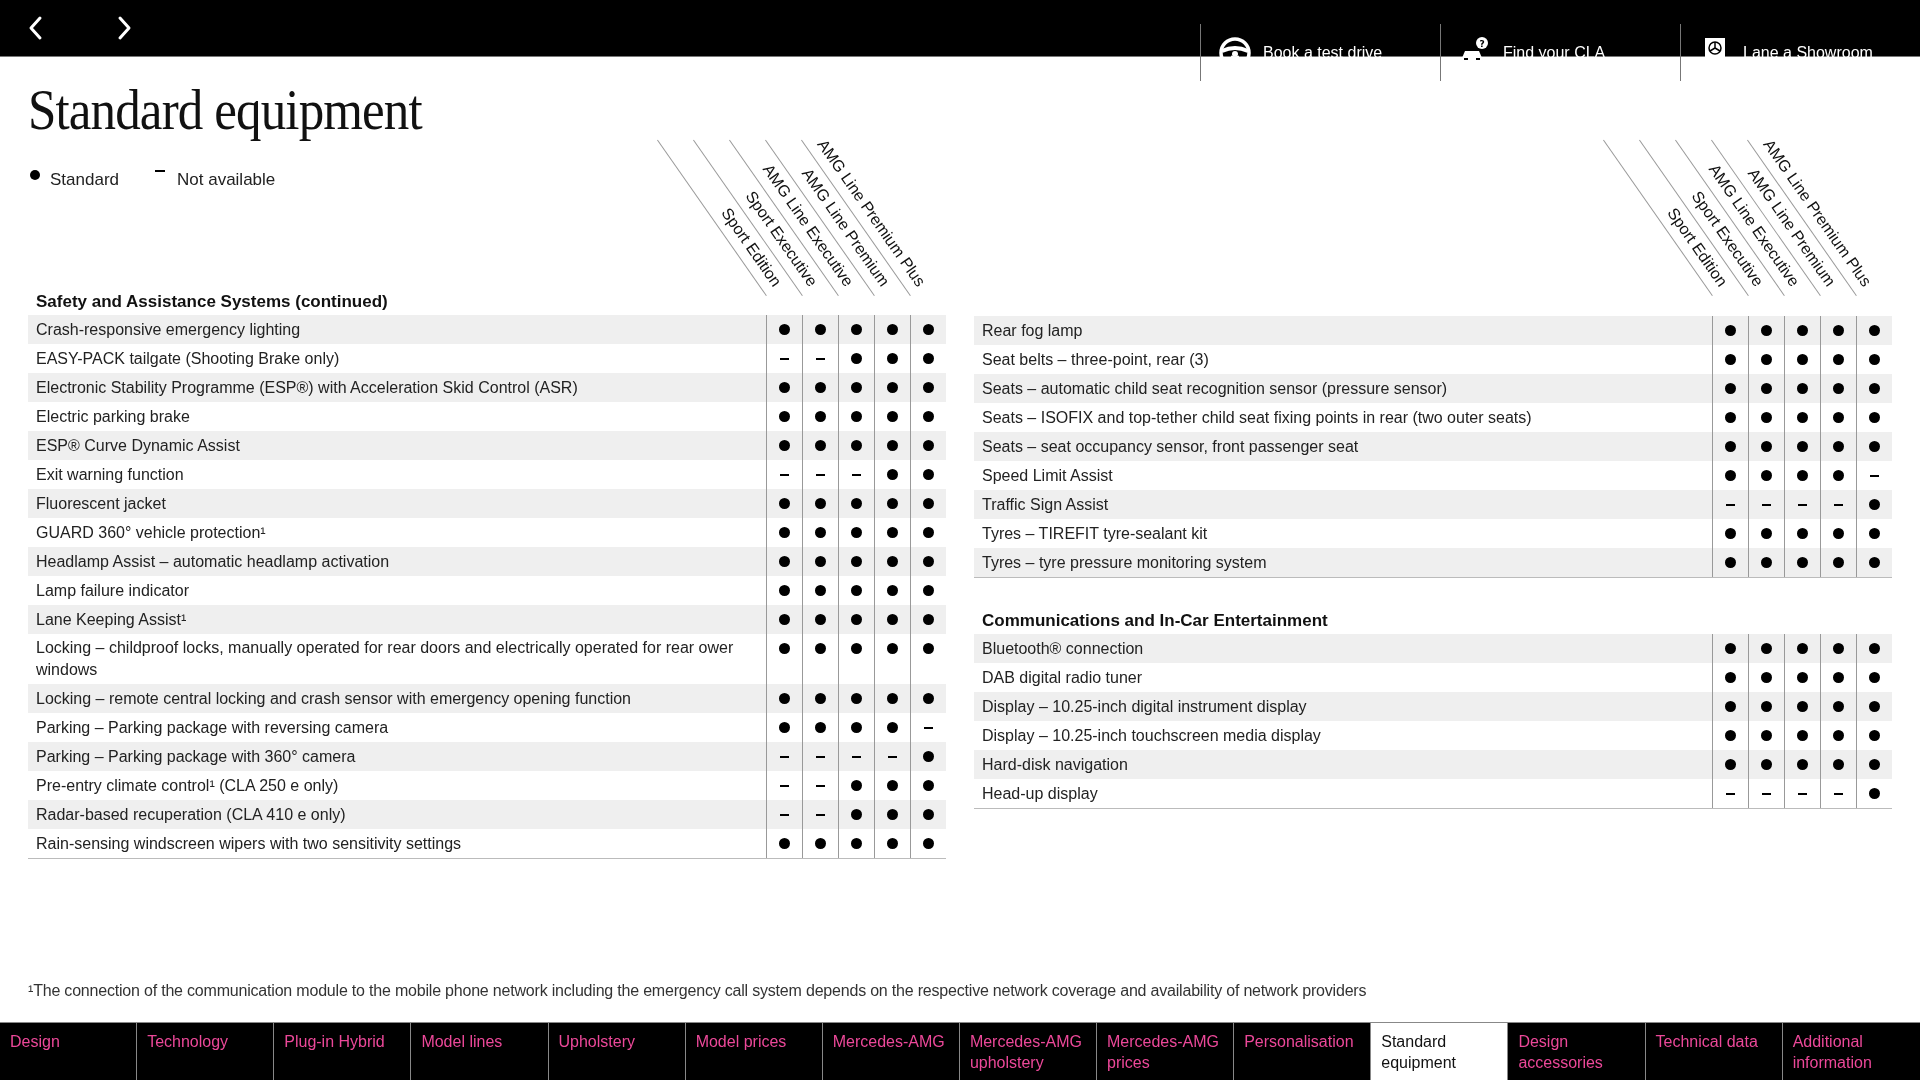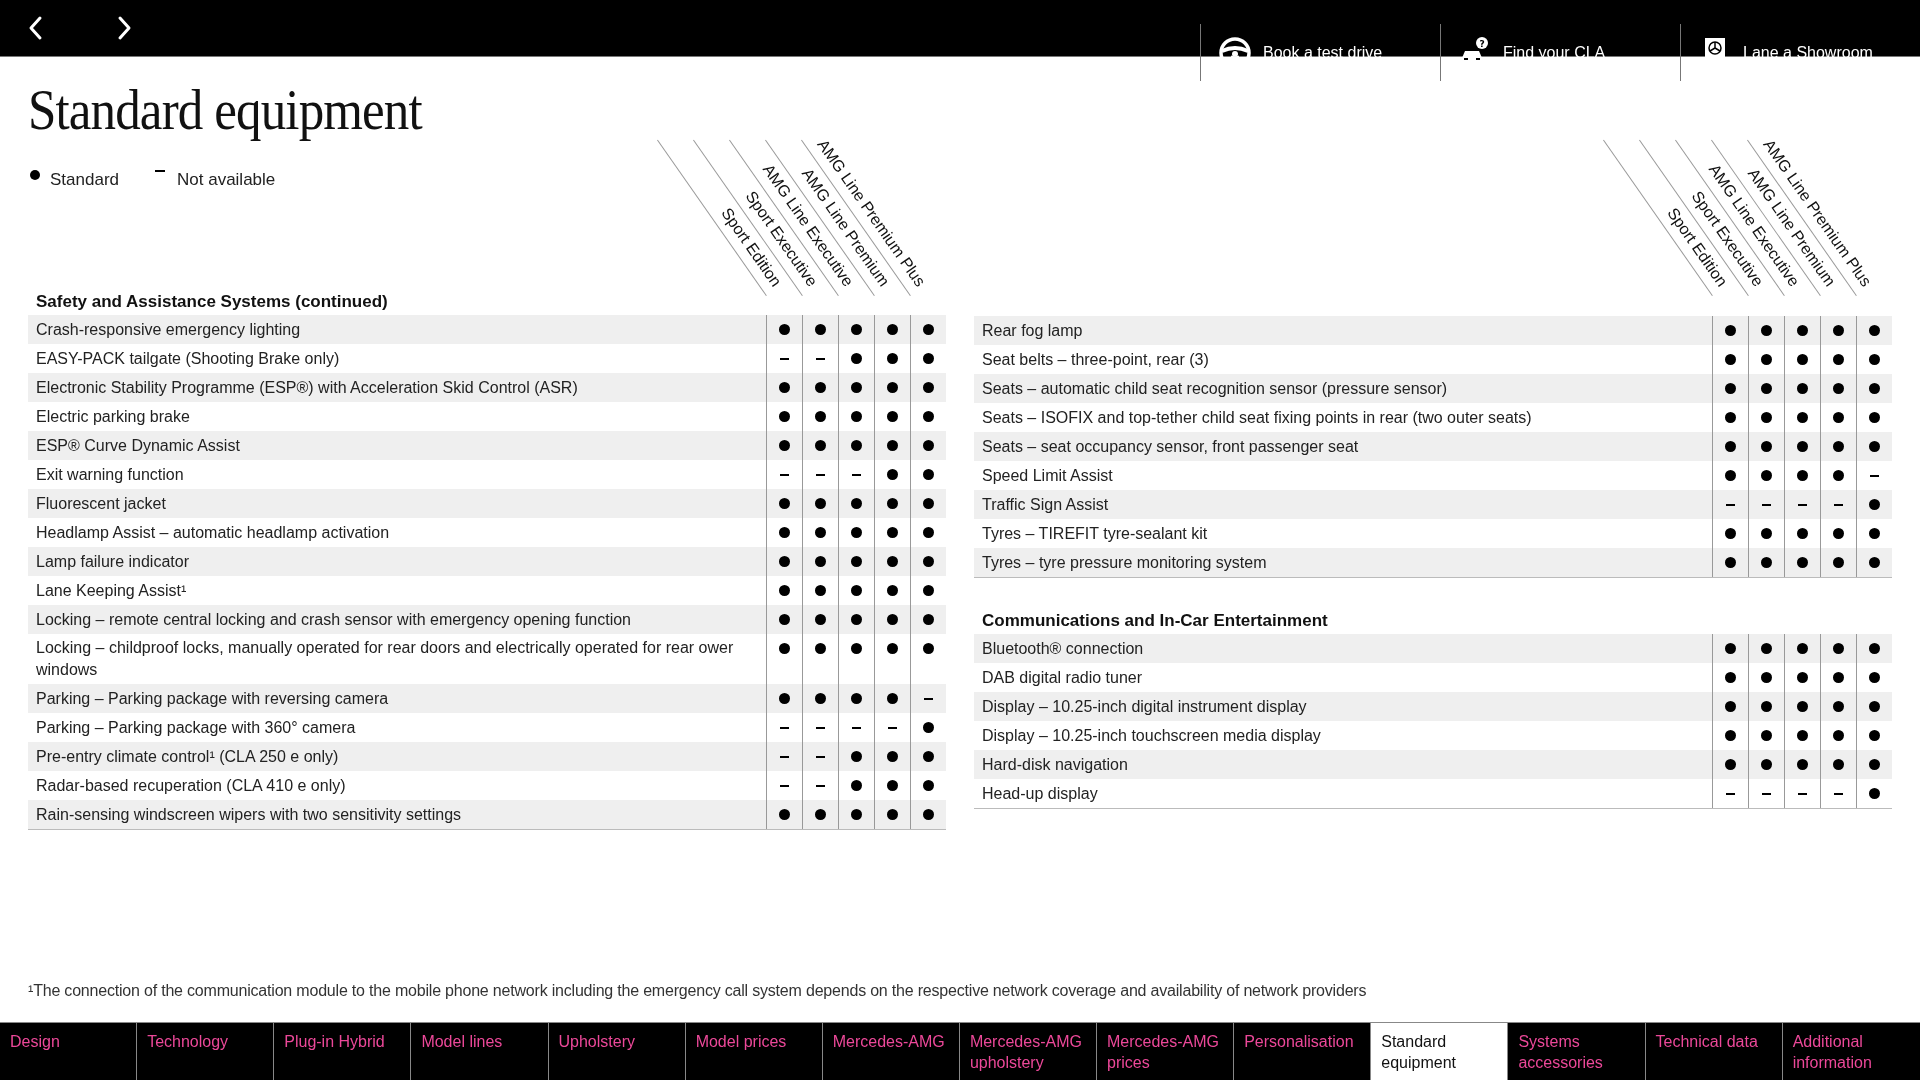--- a/index.html
+++ b/index.html
@@ -274,20 +274,40 @@
             </div>
             <div class="cell">
               <span class="sym-dot"></span>
             </div>
             <div class="cell">
               <span class="sym-dot"></span>
             </div>
           </div>
         </div>
         <div class="row">
+          <div class="name">GUARD 360° vehicle protection¹</div>
+          <div class="cells">
+            <div class="cell">
+              <span class="sym-dot"></span>
+            </div>
+            <div class="cell">
+              <span class="sym-dot"></span>
+            </div>
+            <div class="cell">
+              <span class="sym-dot"></span>
+            </div>
+            <div class="cell">
+              <span class="sym-dot"></span>
+            </div>
+            <div class="cell">
+              <span class="sym-dot"></span>
+            </div>
+          </div>
+        </div>
+        <div class="row">
           <div class="name">Headlamp Assist – automatic headlamp activation</div>
           <div class="cells">
             <div class="cell">
               <span class="sym-dot"></span>
             </div>
             <div class="cell">
               <span class="sym-dot"></span>
             </div>
             <div class="cell">
               <span class="sym-dot"></span>
@@ -334,41 +354,41 @@
             </div>
             <div class="cell">
               <span class="sym-dot"></span>
             </div>
             <div class="cell">
               <span class="sym-dot"></span>
             </div>
           </div>
         </div>
         <div class="row">
+          <div class="name">Locking – childproof locks, manually operated for rear doors and electrically operated for rear ower windows</div>
+          <div class="cells">
+            <div class="cell">
+              <span class="sym-dot"></span>
+            </div>
+            <div class="cell">
+              <span class="sym-dot"></span>
+            </div>
+            <div class="cell">
+              <span class="sym-dot"></span>
+            </div>
+            <div class="cell">
+              <span class="sym-dot"></span>
+            </div>
+            <div class="cell">
+              <span class="sym-dot"></span>
+            </div>
+          </div>
+        </div>
+        <div class="row">
           <div class="name">Locking – remote central locking and crash sensor with emergency opening function</div>
-          <div class="cells">
-            <div class="cell">
-              <span class="sym-dot"></span>
-            </div>
-            <div class="cell">
-              <span class="sym-dot"></span>
-            </div>
-            <div class="cell">
-              <span class="sym-dot"></span>
-            </div>
-            <div class="cell">
-              <span class="sym-dot"></span>
-            </div>
-            <div class="cell">
-              <span class="sym-dot"></span>
-            </div>
-          </div>
-        </div>
-        <div class="row">
-          <div class="name">Locking – childproof locks, manually operated for rear doors and electrically operated for rear ower windows</div>
           <div class="cells">
             <div class="cell">
               <span class="sym-dot"></span>
             </div>
             <div class="cell">
               <span class="sym-dot"></span>
             </div>
             <div class="cell">
               <span class="sym-dot"></span>
             </div>
@@ -824,16 +844,16 @@
     <div class="btab">Technology</div>
     <div class="btab">Plug-in Hybrid</div>
     <div class="btab">Model lines</div>
     <div class="btab">Upholstery</div>
     <div class="btab">Model prices</div>
     <div class="btab">Mercedes-AMG</div>
     <div class="btab">Mercedes-AMG upholstery</div>
     <div class="btab">Mercedes-AMG prices</div>
     <div class="btab">Personalisation</div>
     <div class="btab active">Standard equipment</div>
-    <div class="btab">Systems accessories</div>
+    <div class="btab">Design accessories</div>
     <div class="btab">Technical data</div>
     <div class="btab">Additional information</div>
   </div>
 
 </body></html>

